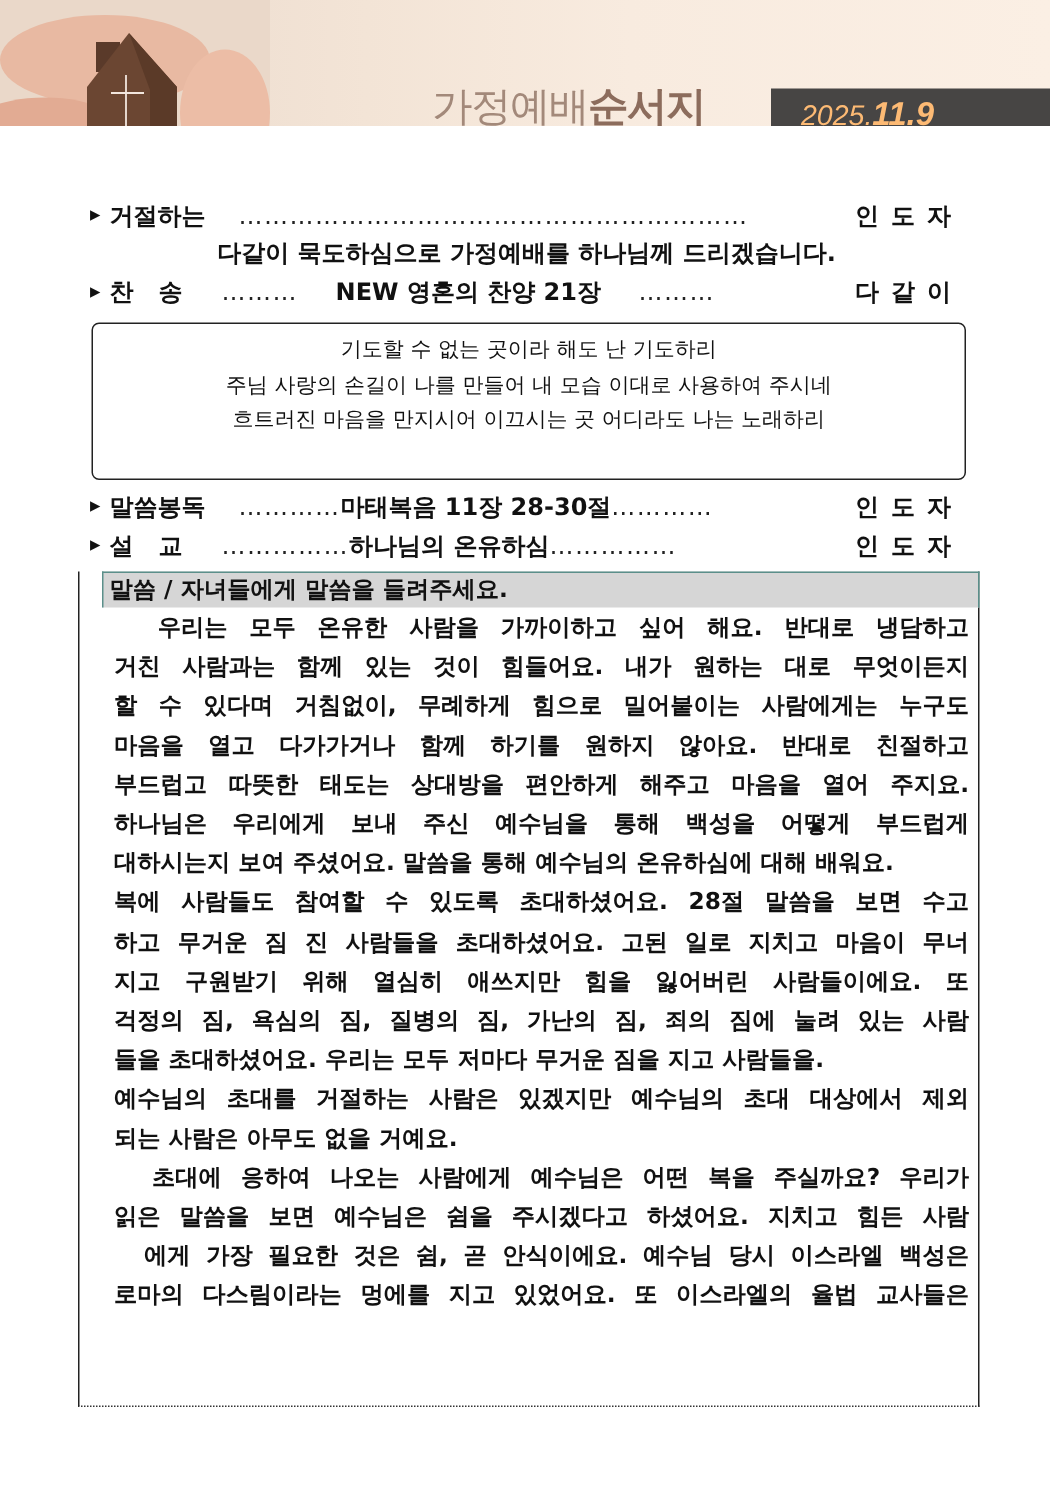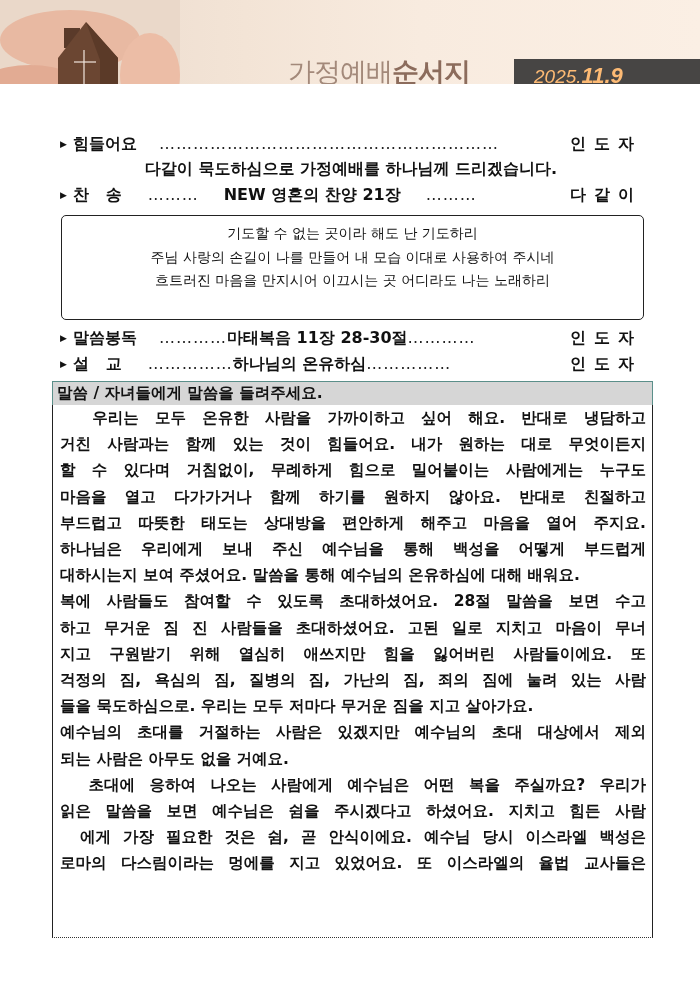--- a/index.html
+++ b/index.html
@@ -52,20 +52,21 @@
     border: 1.5px solid #222; border-radius: 5px;
     text-align: center; padding-top: 6px;
   }
   .lyrics div { font-size: 14px; line-height: 23.5px; white-space: nowrap; }
 
   
   .sermon {
     position: absolute; left: 52px; top: 381px; width: 601px; height: 557px;
     border-left: 1px solid #222; border-right: 1px solid #222;
     border-bottom: 1px dotted #333;
+    padding-left: 16px;
   }
   .sermon-head {
     height: 24px; background: #d6d6d6; border: 1px solid #5b8f8a; border-bottom: none;
     margin: 0 -1px; font-size: 15.5px; font-weight: bold; line-height: 22px; padding-left: 4px;
   }
   .sermon-body { padding: 0 6px 0 7px; }
   .sermon-body p {
     font-size: 15.5px; font-weight: bold; line-height: 26.2px; text-align: justify;
     text-align-last: justify; white-space: nowrap; letter-spacing: 0;
   }
@@ -86,21 +87,21 @@
     <line x1="84" y1="50" x2="84" y2="108" stroke="#f2e6de" stroke-width="1.2"></line>
     <line x1="74" y1="62" x2="96" y2="62" stroke="#f2e6de" stroke-width="1.2"></line>
   </svg>
   <div class="banner-title"><span>가정예배</span><b>순서지</b></div>
   <div class="date-box"><span class="date-year">2025.</span><span class="date-md">11.9</span></div>
   <div class="banner-sub">하나님은 영이시니 예배하는 자가 영과 진리로 예배할지니라 (요4:24)</div>
 </div>
 
 <div class="row" style="top:131px;">
   <span class="tri">▶</span>
-  <span>힘들어요</span>
+  <span>거절하는</span>
   <span class="dots" style="margin-left:22px;">……………………………………………………</span>
   <span class="leader">인도자</span>
 </div>
 <div class="center-line" style="top:156px;">다같이 묵도하심으로 가정예배를 하나님께 드리겠습니다.</div>
 <div class="row" style="top:182px;">
   <span class="tri">▶</span>
   <span style="white-space:pre;">찬   송</span>
   <span class="dots" style="margin-left:26px;">………</span>
   <span style="margin:0 25px;">NEW 영혼의 찬양 21장</span>
   <span class="dots">………</span>
@@ -137,21 +138,21 @@
       <p style="white-space: pre;">거친 사람과는 함께 있는 것이 힘들어요. 내가 원하는 대로 무엇이든지</p>
       <p style="white-space: pre;">할 수 있다며 거침없이, 무례하게 힘으로 밀어붙이는 사람에게는 누구도</p>
       <p style="white-space: pre;">마음을 열고 다가가거나 함께 하기를 원하지 않아요. 반대로 친절하고</p>
       <p style="white-space: pre;">부드럽고 따뜻한 태도는 상대방을 편안하게 해주고 마음을 열어 주지요.</p>
       <p style="white-space: pre;">하나님은 우리에게 보내 주신 예수님을 통해 백성을 어떻게 부드럽게</p>
       <p class="last" style="white-space: pre;">대하시는지 보여 주셨어요. 말씀을 통해 예수님의 온유하심에 대해 배워요.</p>
       <p style="white-space: pre;">복에 사람들도 참여할 수 있도록 초대하셨어요. 28절 말씀을 보면 수고</p>
       <p style="white-space: pre;">하고 무거운 짐 진 사람들을 초대하셨어요. 고된 일로 지치고 마음이 무너</p>
       <p style="white-space: pre;">지고 구원받기 위해 열심히 애쓰지만 힘을 잃어버린 사람들이에요. 또</p>
       <p style="white-space: pre;">걱정의 짐, 욕심의 짐, 질병의 짐, 가난의 짐, 죄의 짐에 눌려 있는 사람</p>
-      <p class="last" style="white-space: pre;">들을 묵도하심으로. 우리는 모두 저마다 무거운 짐을 지고 살아가요.</p>
+      <p class="last" style="white-space: pre;">들을 초대하셨어요. 우리는 모두 저마다 무거운 짐을 지고 사람들을.</p>
       <p style="white-space: pre;">예수님의 초대를 거절하는 사람은 있겠지만 예수님의 초대 대상에서 제외</p>
       <p class="last" style="white-space: pre;">되는 사람은 아무도 없을 거예요.</p>
       <p style="white-space: pre;">  초대에 응하여 나오는 사람에게 예수님은 어떤 복을 주실까요? 우리가</p>
       <p style="white-space: pre;">읽은 말씀을 보면 예수님은 쉼을 주시겠다고 하셨어요. 지치고 힘든 사람</p>
       <p style="white-space: pre; margin-left: 20px;">에게 가장 필요한 것은 쉼, 곧 안식이에요. 예수님 당시 이스라엘 백성은</p>
       <p style="white-space: pre;">로마의 다스림이라는 멍에를 지고 있었어요. 또 이스라엘의 율법 교사들은</p>
     </div>
 </div>
 
 </body></html>

